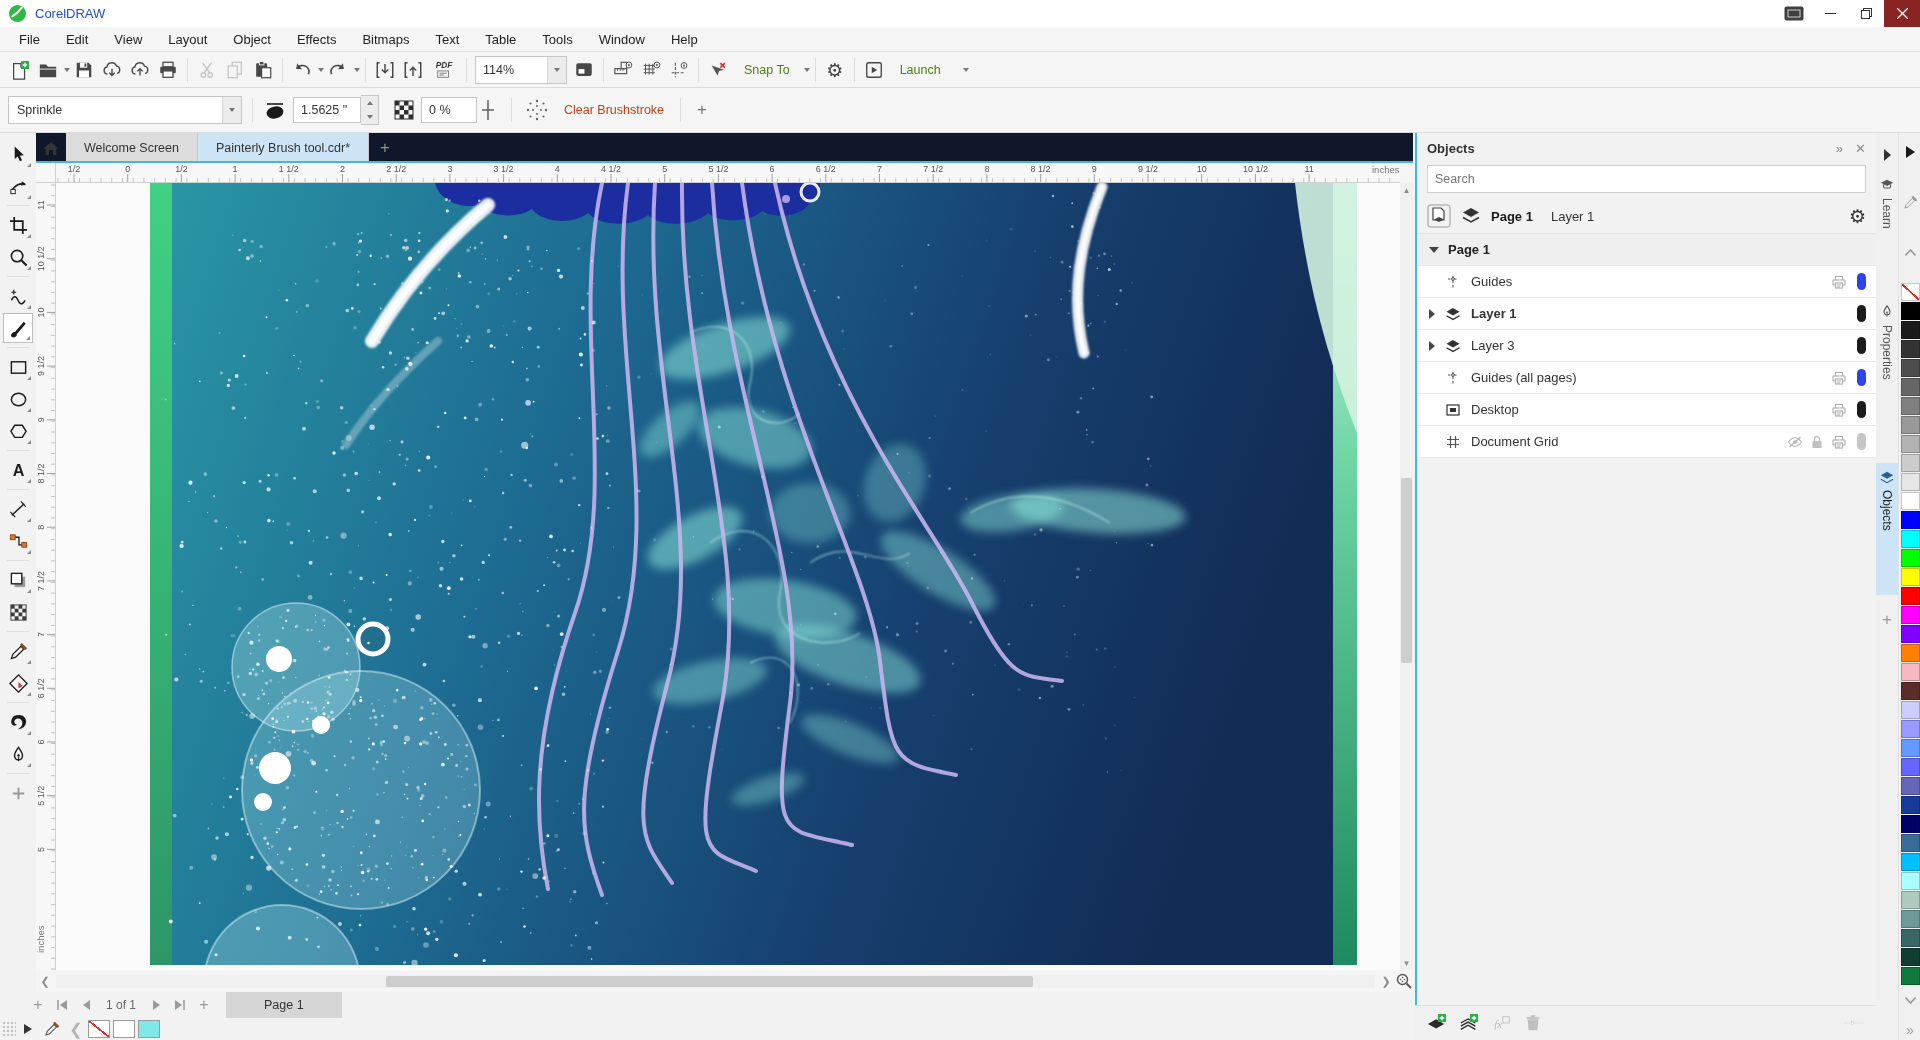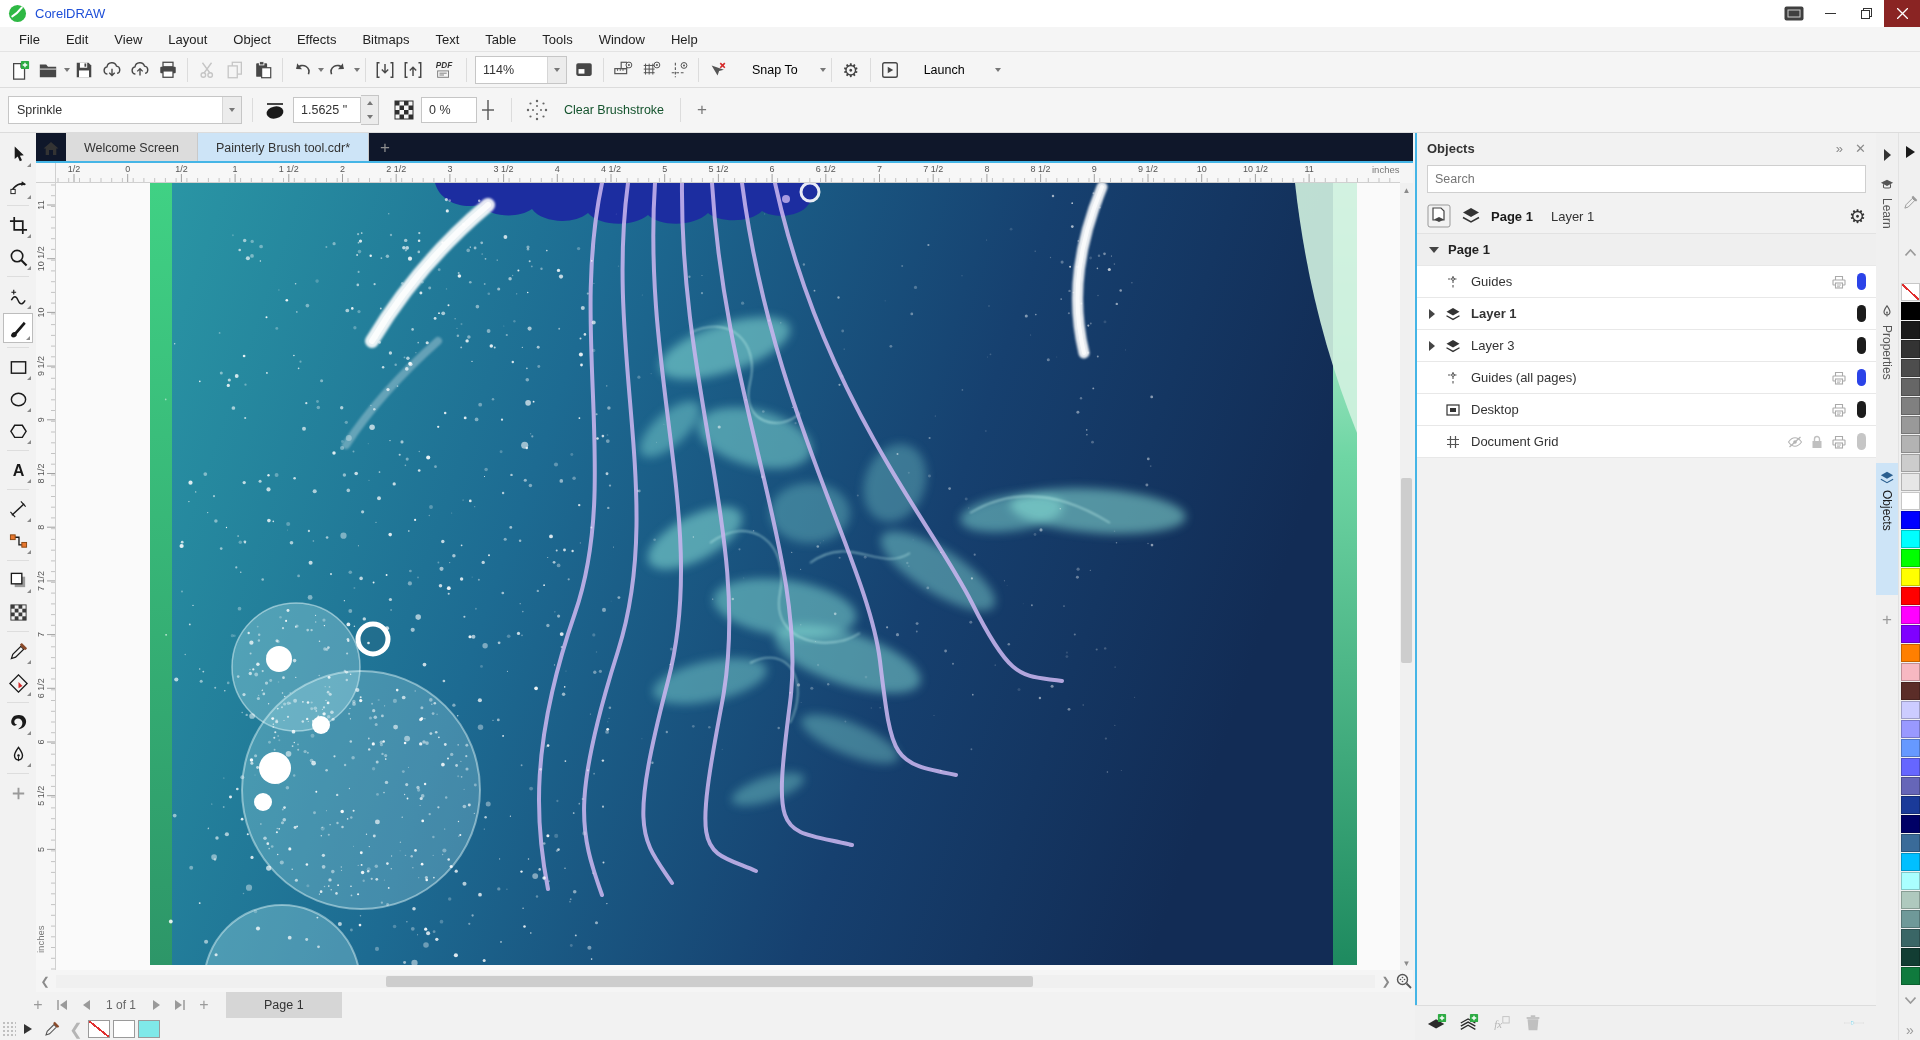--- a/index.html
+++ b/index.html
@@ -17,28 +17,28 @@
   #menubar{left:0;top:27px;width:1920px;height:25px;background:#f5f5f5;border-bottom:1px solid #e3e3e3;display:flex;align-items:center;padding-left:6px;box-sizing:border-box;text-align:right;}
   .menu-item{padding:3px 13px;font-size:13px;color:#222;}
   
   #toolbar{left:0;top:52px;width:1920px;height:36px;background:#f5f5f5;border-bottom:1px solid #dcdcdc;display:flex;align-items:center;padding-left:6px;box-sizing:border-box;}
   .tbtn{height:28px;min-width:28px;display:flex;align-items:center;justify-content:center;border-radius:3px;font-style:italic;}
   .tbtn svg{width:20px;height:20px;}
   .caret{width:0;height:0;border-left:3.5px solid transparent;border-right:3.5px solid transparent;border-top:4px solid #777;margin-left:2px;}
   .tsep{width:1px;height:24px;background:#dcdcdc;margin:0 5px;}
   .combo{height:26px;background:#fff;border:1px solid #c6c6c6;display:flex;align-items:center;font-size:12.5px;color:#333;}
   .combo .arrowseg{width:18px;height:100%;background:#ececec;border-left:1px solid #d6d6d6;display:flex;align-items:center;justify-content:center;}
-  .tlabel{font-size:12.5px;color:#000000;margin:0 20px;}
+  .tlabel{font-size:12.5px;color:#4d7c0f;margin:0 12px;}
   #propbar{left:0;top:88px;width:1920px;height:45px;background:#f5f5f5;border-bottom:1px solid #dcdcdc;display:flex;align-items:center;padding-left:8px;box-sizing:border-box;}
   .field{height:26px;background:#fff;border:1px solid #c6c6c6;font-size:12.5px;color:#333;display:flex;align-items:center;padding-left:7px;box-sizing:border-box;}
   .spincol{width:17px;height:28px;display:flex;flex-direction:column;border:1px solid #c6c6c6;border-left:none;background:#ececec;}
   .spincol div{flex:1;display:flex;align-items:center;justify-content:center;}
   .upcaret{width:0;height:0;border-left:3px solid transparent;border-right:3px solid transparent;border-bottom:4px solid #777;}
   .dncaret{width:0;height:0;border-left:3px solid transparent;border-right:3px solid transparent;border-top:4px solid #777;}
-  .disabled-label{color:#14532d;font-size:12.5px;}
+  .disabled-label{color:#c2410c;font-size:12.5px;}
   
   #tabrow{left:36px;top:133px;width:1377px;height:30px;background:#0f172a;display:flex;align-items:stretch;}
   .doc-tab{display:flex;align-items:center;padding:0 18px;font-size:12.5px;color:#333;background:#dcdcdc;border-right:1px solid #c9c9c9;}
   .doc-tab.active{background:#cde4f7;}
   #home-tab{width:30px;display:flex;align-items:center;justify-content:center;}
   #add-tab{width:32px;display:flex;align-items:center;justify-content:center;color:#8f8f8f;font-size:17px;}
   
   #toolbox{left:0;top:138px;width:36px;height:760px;display:flex;flex-direction:column;align-items:center;background:#f2f2f2;}
   .tool{width:30px;height:30px;margin:1px 0;display:flex;align-items:center;justify-content:center;position:relative;}
   .tool svg{width:19px;height:19px;}

